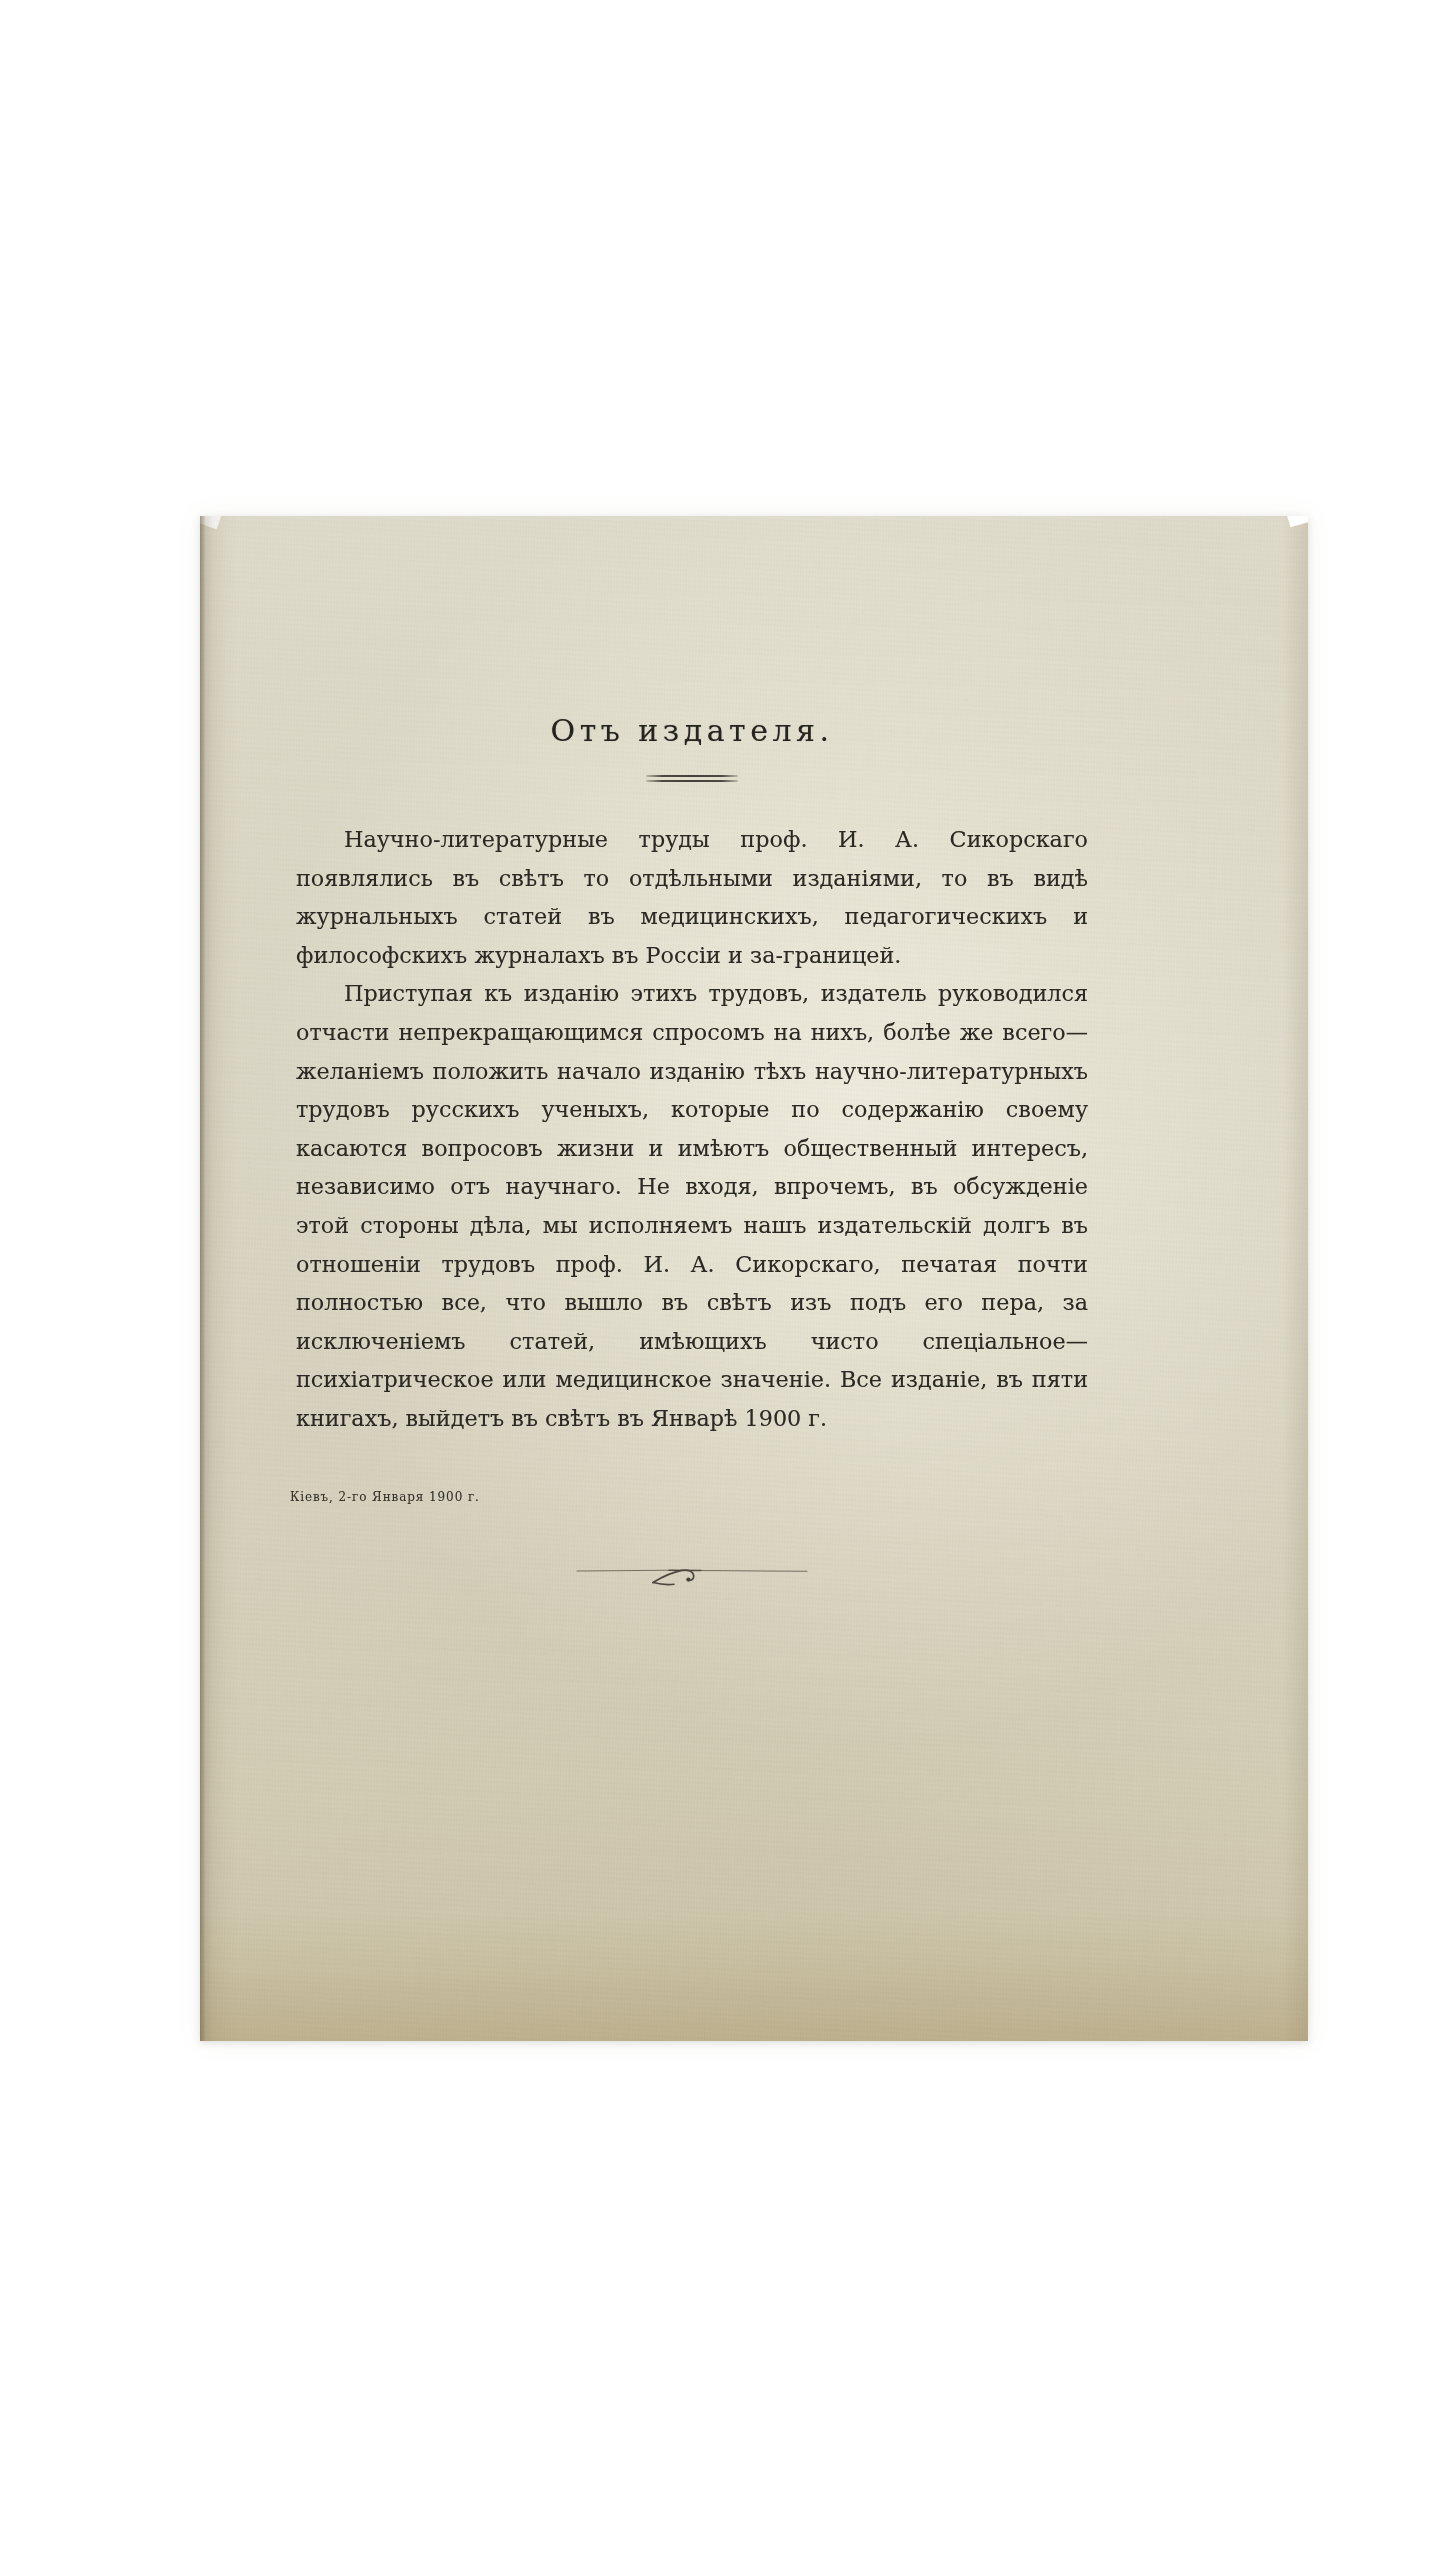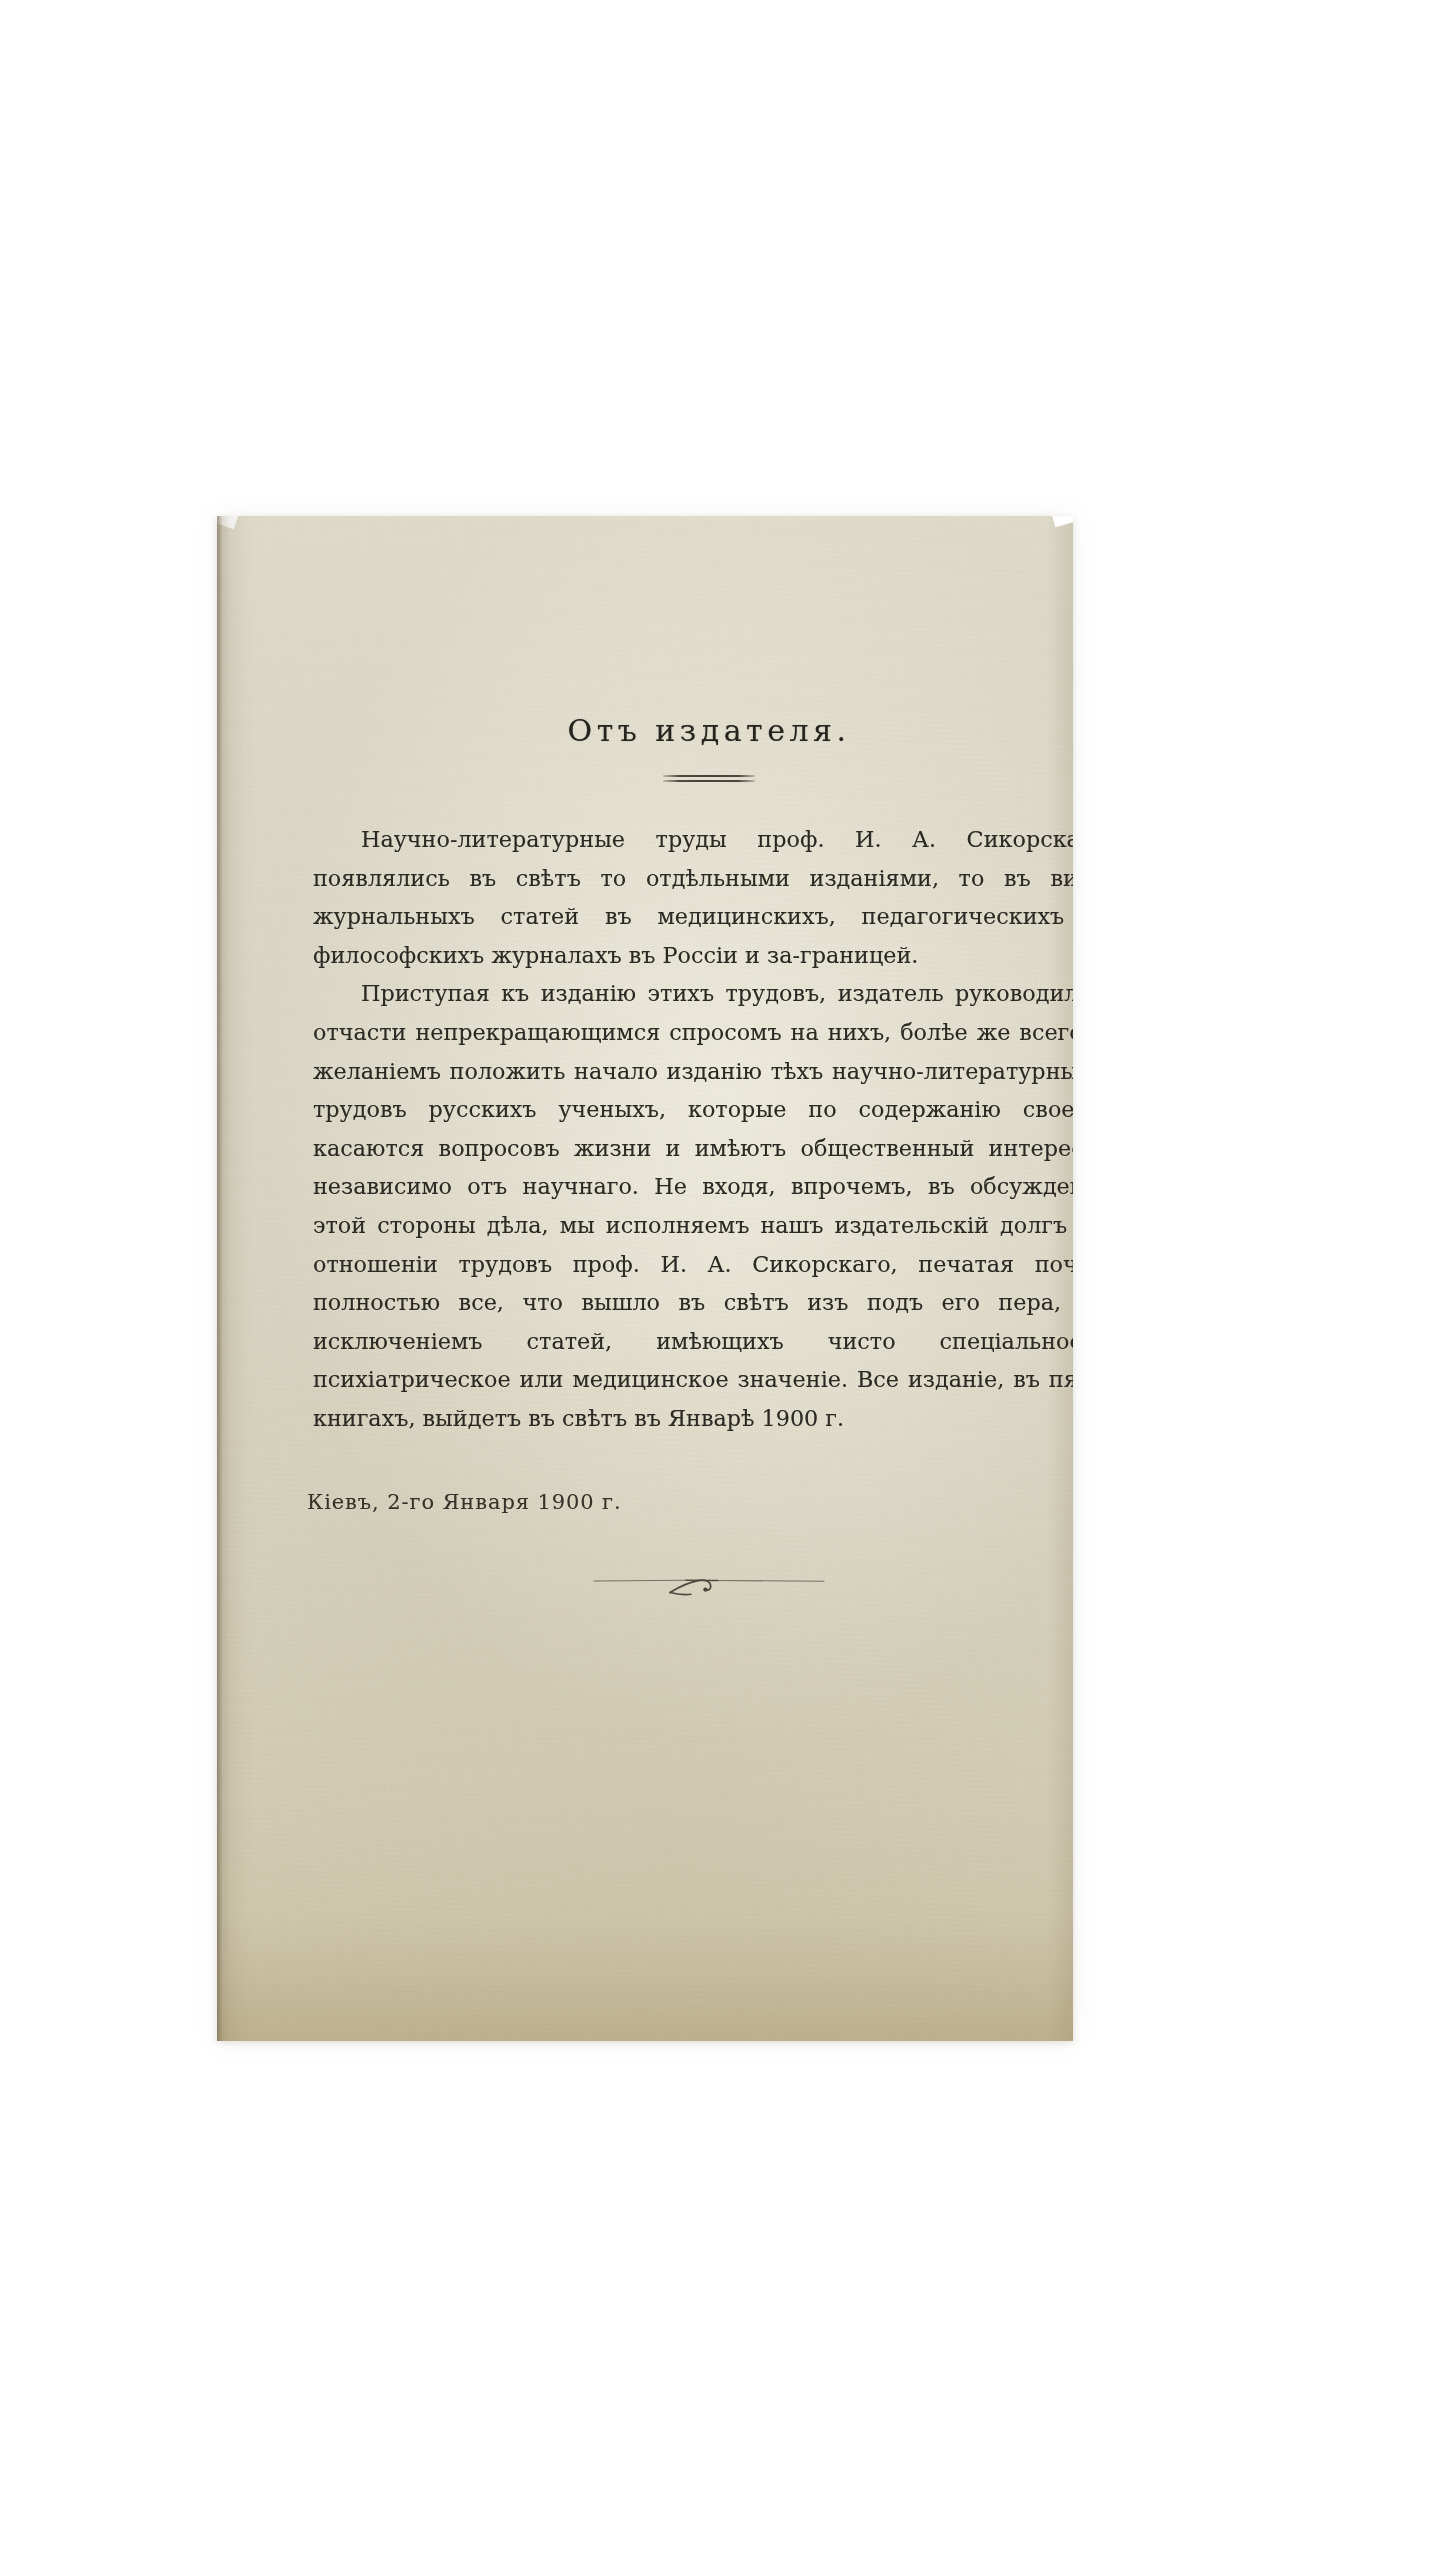--- a/index.html
+++ b/index.html
@@ -18,23 +18,23 @@
   #scan {
     position: relative;
     width: 1456px;
     height: 2560px;
     background: #ffffff;
   }
 
   
   #page {
     position: absolute;
-    left: 217px;
+    left: 200px;
     top: 516px;
-    width: 856px;
+    width: 1108px;
     height: 1525px;
     background:
       radial-gradient(ellipse 70% 55% at 60% 38%,
           rgba(255,253,243,0.55) 0%,
           rgba(255,252,240,0.22) 45%,
           rgba(0,0,0,0) 78%),
       linear-gradient(to bottom,
           #dedac9 0%,
           #dbd7c5 14%,
           #d9d5c3 40%,
@@ -184,21 +184,21 @@
     -webkit-hyphens: none;
     hyphens: none;
     text-shadow: 0 0 0.6px rgba(45,42,35,0.30);
   }
 
   .colophon {
     margin: 0;
     padding-top: 44px;
     padding-left: 2px;
     font-family: "DejaVu Serif", "Liberation Serif", serif;
-    font-size: 21px;
+    font-size: 12px;
     letter-spacing: 0.9px;
     color: #35322a;
     text-shadow: 0 0 0.6px rgba(45,42,35,0.25);
   }
 
   
   .flourish {
     margin: 52px auto 0 auto;
     width: 234px;
     height: 36px;

